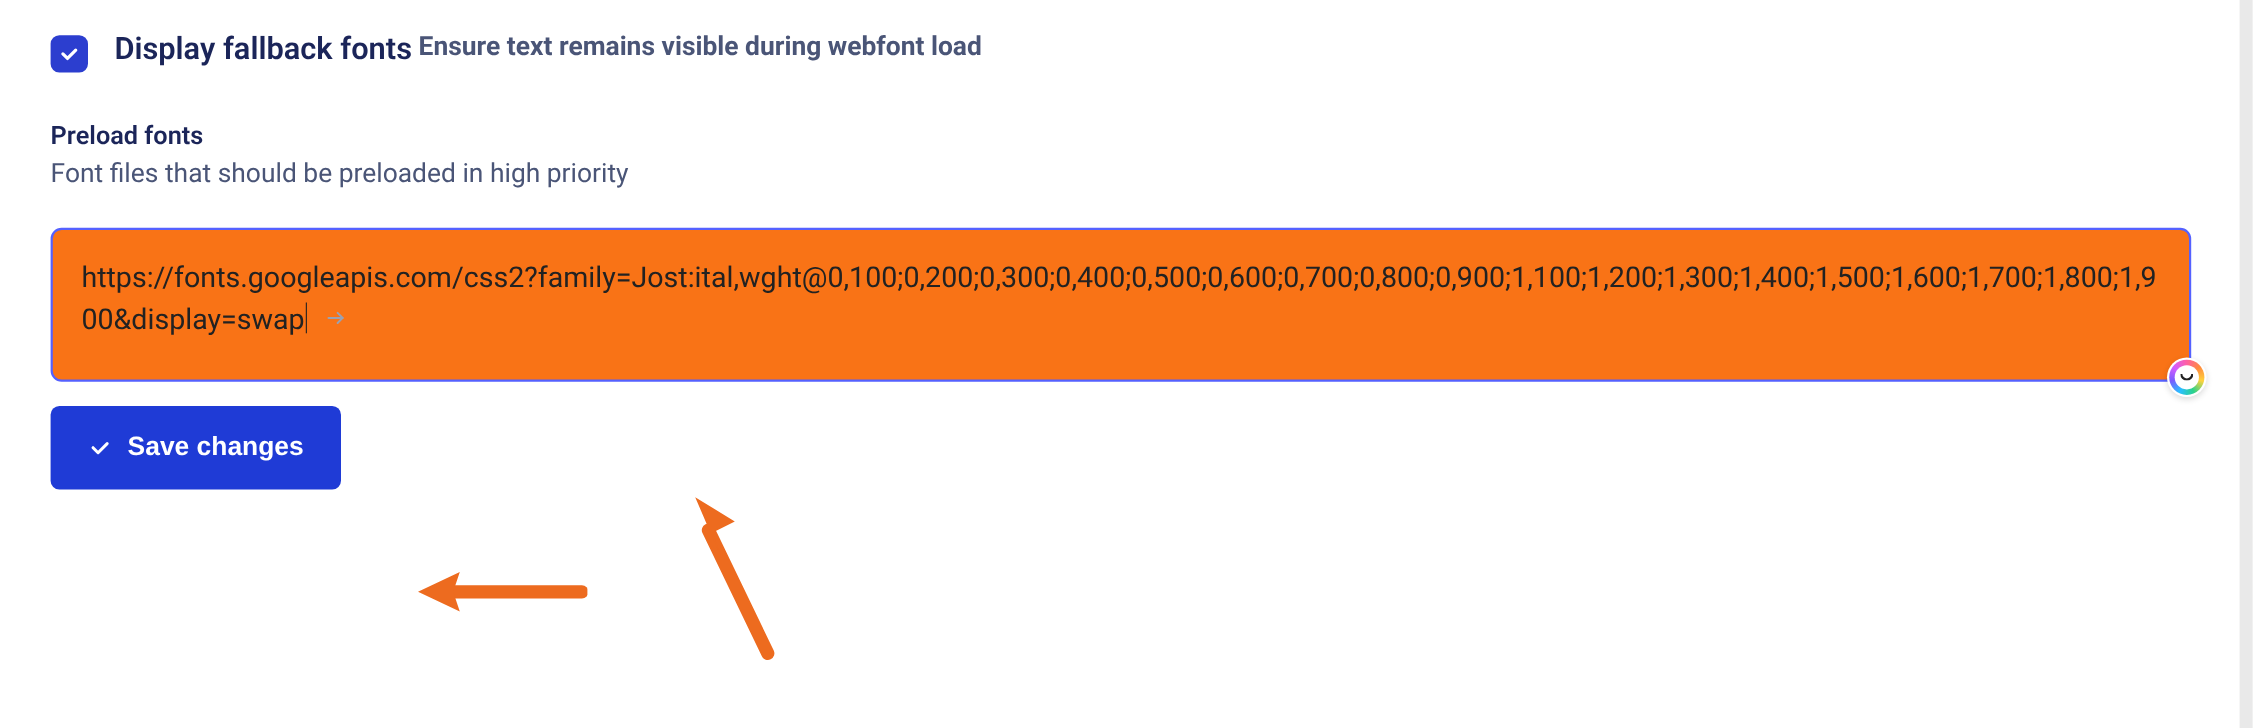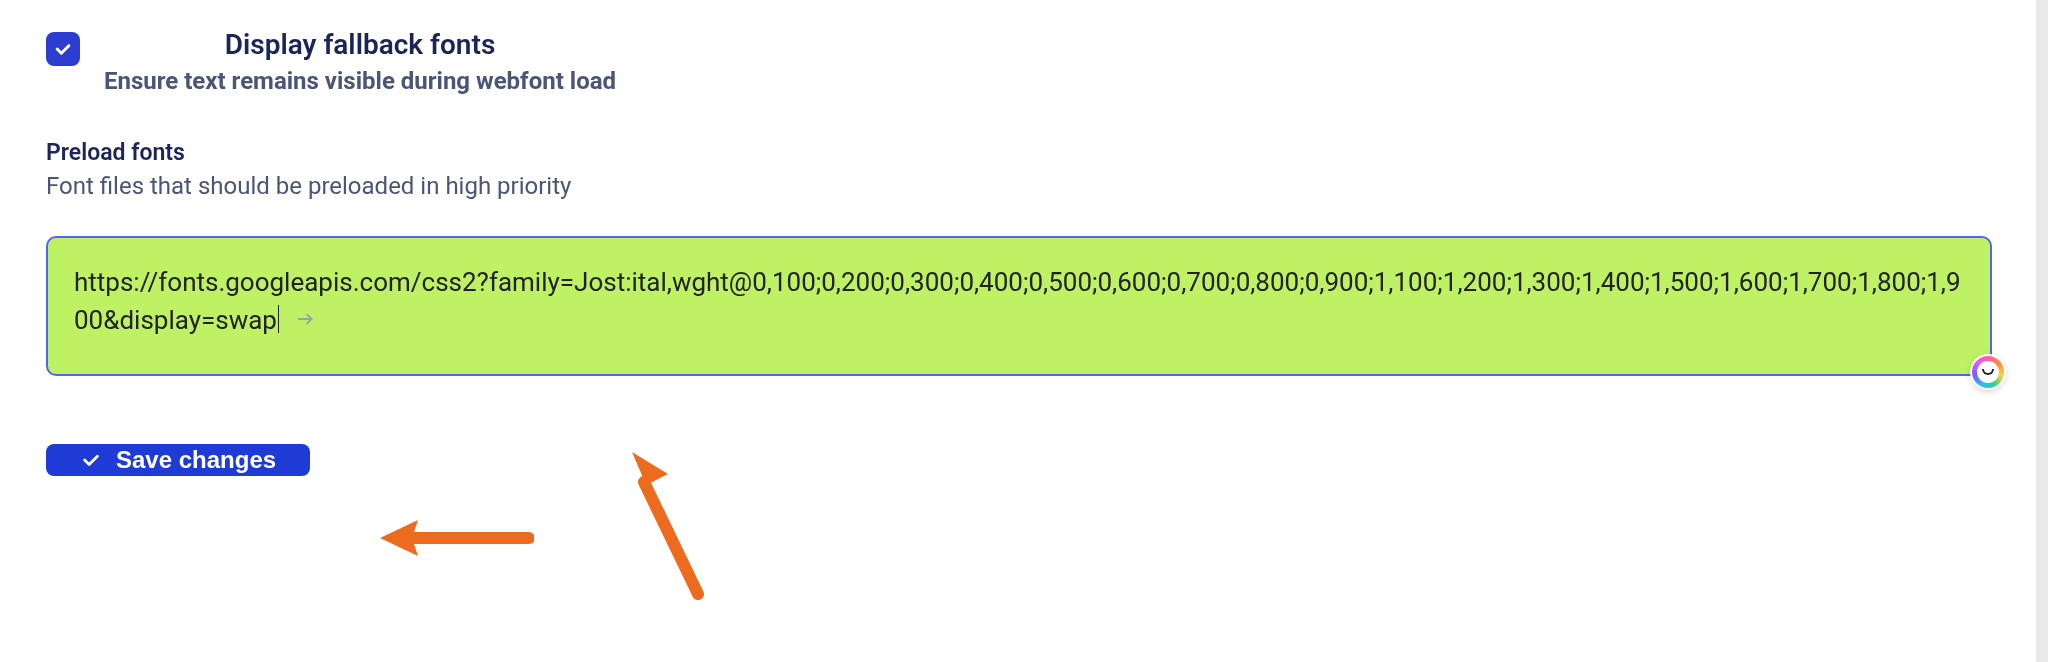--- a/index.html
+++ b/index.html
@@ -28,21 +28,21 @@
       border-radius: 8px;
       display: flex;
       align-items: center;
       justify-content: center;
       flex-shrink: 0;
       margin-top: 4px;
       cursor: pointer;
     }
     .checkbox svg { width: 20px; height: 20px; }
 
-    .fallback-text { display: flex; flex-direction: column; gap: 6px; align-items: center; }
+    .fallback-text { display: flex; flex-direction: row; gap: 6px; }
     .fallback-title { font-size: 28px; font-weight: 600; color: #1b2559; }
     .fallback-desc { font-size: 24px; color: #4a5577; font-weight: 700; }
 
     .preload-title { font-size: 23px; font-weight: 600; color: #1b2559; margin-bottom: 6px; }
     .preload-desc { font-size: 24px; color: #4a5577; margin-bottom: 36px; }
 
     .preload-input-wrap {
       position: relative;
       width: 1946px;
     }
@@ -50,21 +50,21 @@
       border: 2px solid #5561ff;
       border-radius: 10px;
       padding: 26px 26px 26px 26px;
       font-size: 26px;
       color: #222;
       line-height: 1.45;
       word-break: break-all;
       width: 100%;
       min-height: 140px;
       position: relative;
-      background: #bef264;
+      background: #f97316;
       cursor: text;
     }
 
     .input-content { display: inline; }
     .cursor {
       display: inline-block;
       width: 1px;
       height: 28px;
       background: #222;
       vertical-align: -4px;
@@ -107,22 +107,22 @@
     .save-btn {
       display: inline-flex;
       align-items: center;
       gap: 14px;
       background: #1f3bd6;
       color: #fff;
       font-size: 24px;
       font-weight: 600;
       border: none;
       border-radius: 8px;
-      padding: 2px 34px;
-      margin-top: 68px;
+      padding: 24px 34px;
+      margin-top: 22px;
       cursor: pointer;
     }
     .save-btn svg { width: 22px; height: 22px; }
 
     
     .orange-arrow {
       position: absolute;
       pointer-events: none;
     }
     .arrow-horiz { left: 374px; top: 510px; }

